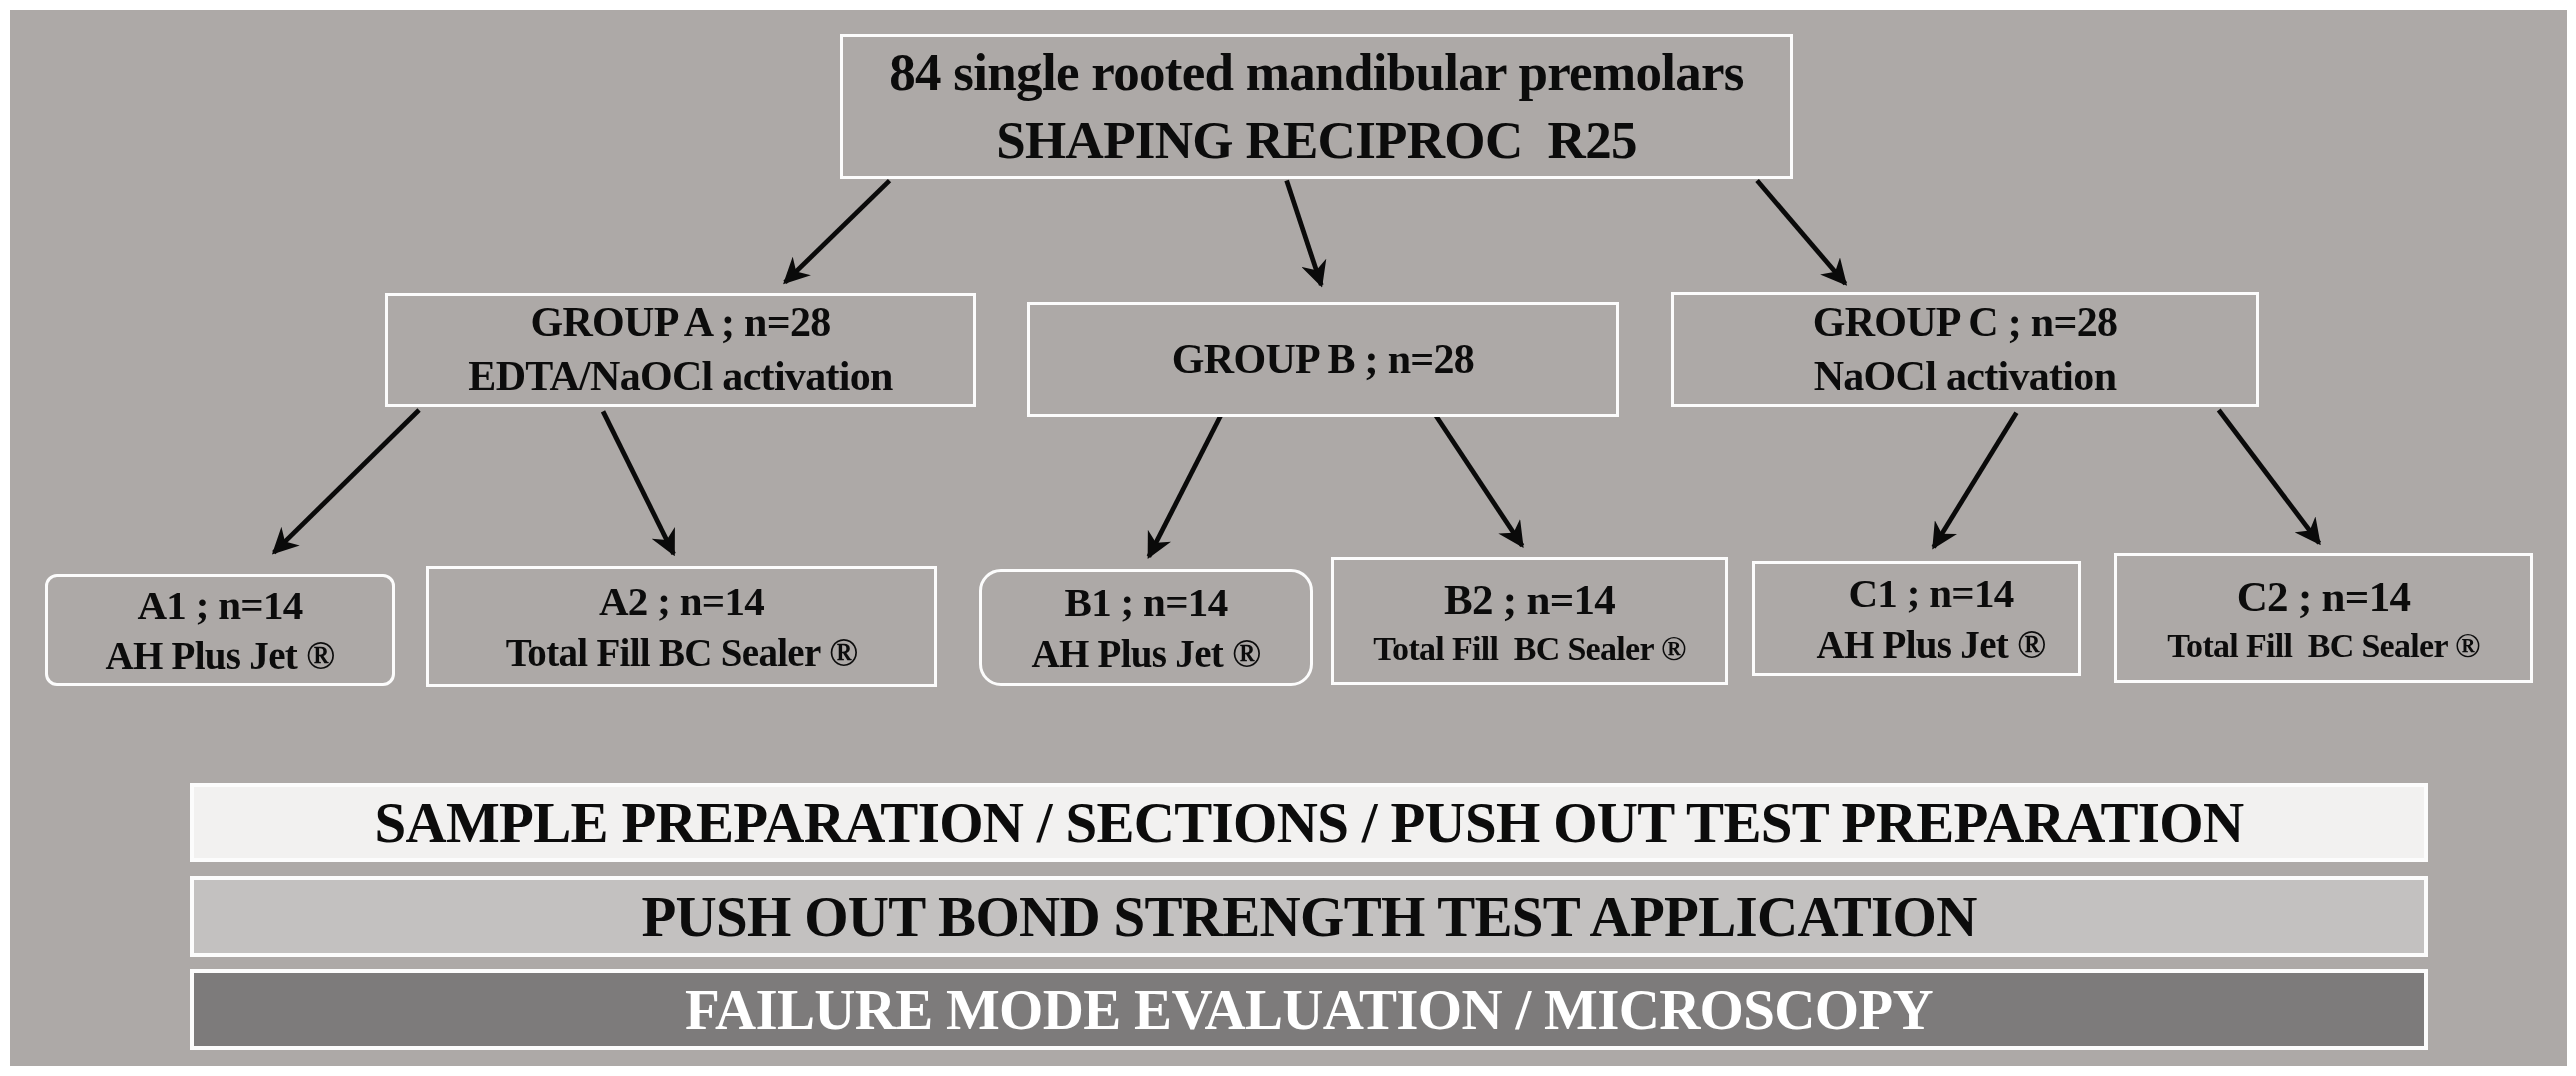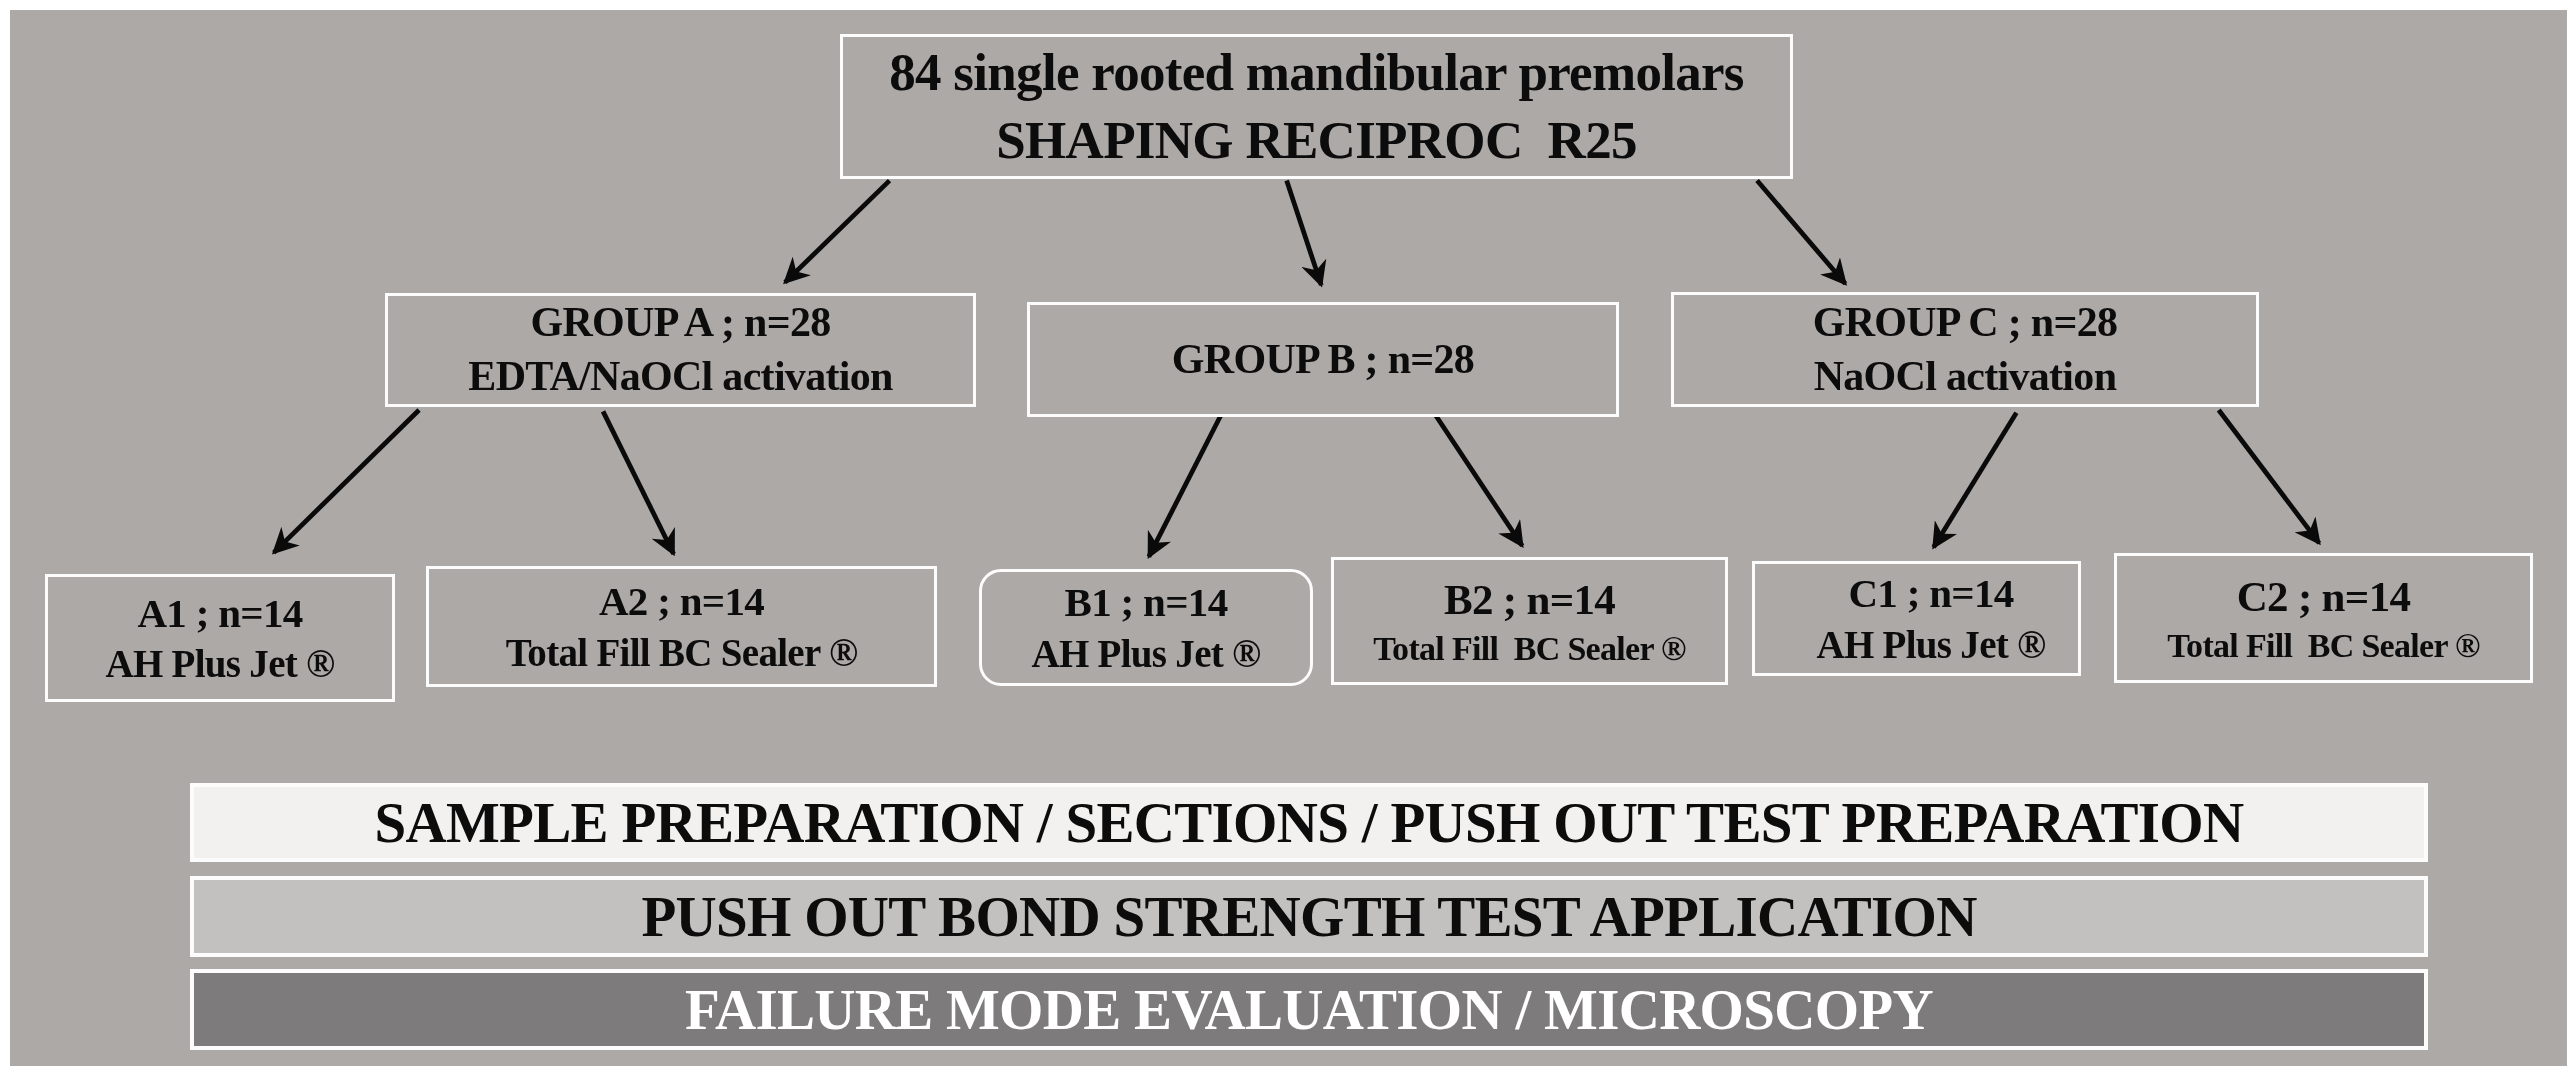--- a/index.html
+++ b/index.html
@@ -91,21 +91,21 @@
     <span>EDTA/NaOCl activation</span>
   </div>
   <div class="node group-box" style="left:1027px;top:302px;width:592px;height:115px;">
     <span>GROUP B ; n=28</span>
   </div>
   <div class="node group-box" style="left:1671px;top:292px;width:588px;height:115px;">
     <span>GROUP C ; n=28</span>
     <span>NaOCl activation</span>
   </div>
 
-  <div class="node leaf-box" style="left:45px;top:574px;width:350px;height:128px;">
+  <div class="node leaf-box" style="left:45px;top:574px;width:350px;height:112px;border-radius:12px;">
     <span class="l1">A1 ; n=14</span>
     <span class="l2">AH Plus Jet ®</span>
   </div>
   <div class="node leaf-box" style="left:426px;top:566px;width:511px;height:121px;">
     <span class="l1">A2 ; n=14</span>
     <span class="l2">Total Fill BC Sealer ®</span>
   </div>
   <div class="node leaf-box" style="left:979px;top:569px;width:334px;height:117px;border-radius:22px;">
     <span class="l1">B1 ; n=14</span>
     <span class="l2">AH Plus Jet ®</span>

